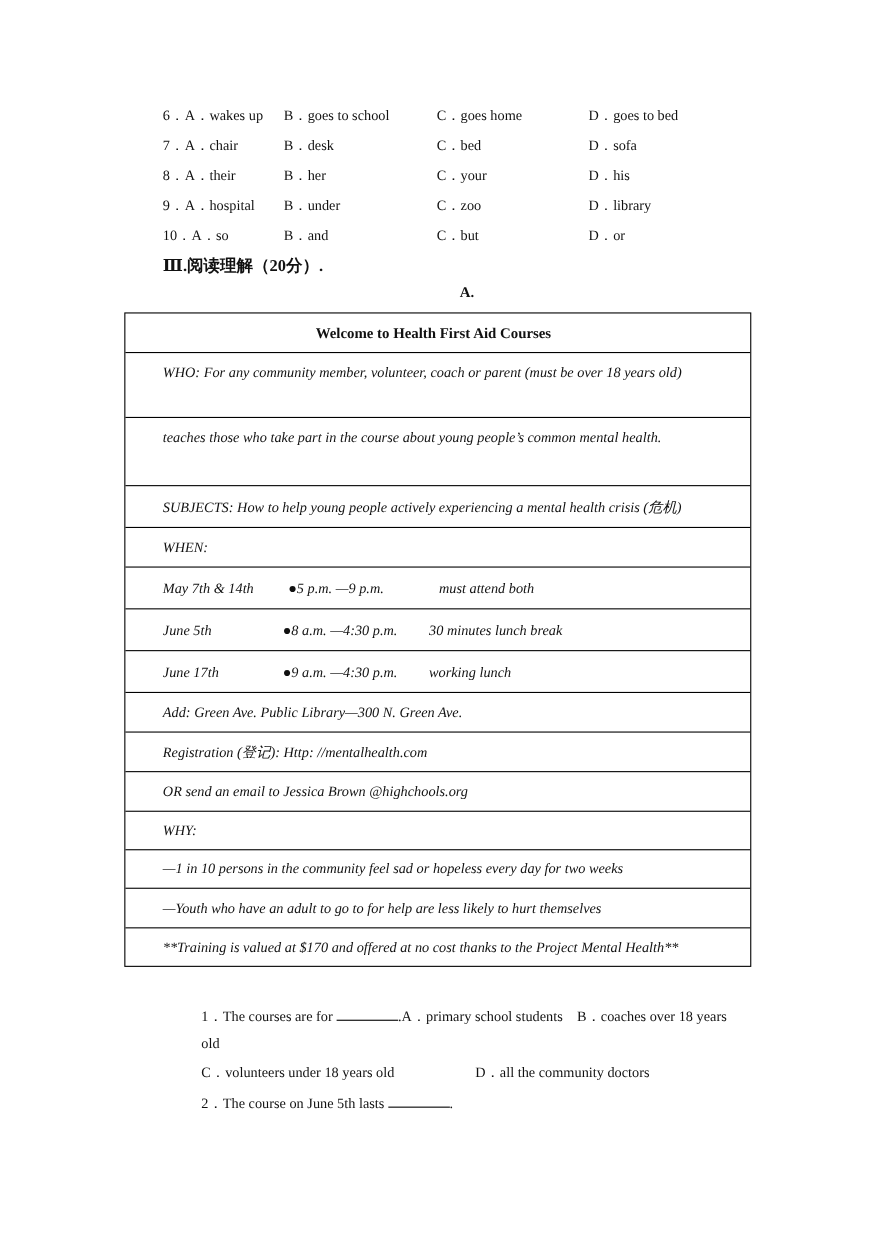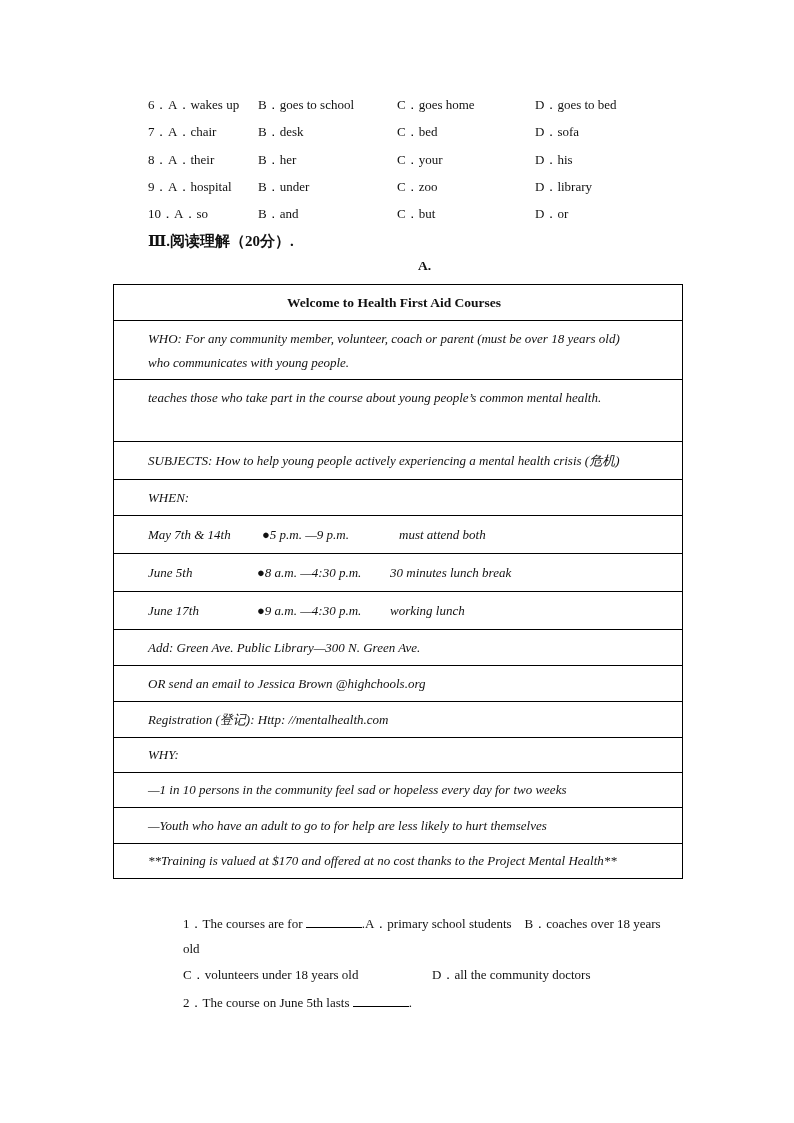--- a/index.html
+++ b/index.html
@@ -60,21 +60,20 @@
   </div>
 </div>
 
 <div class="section-title">Ⅲ.阅读理解（20分）.</div>
 <div class="passage-label">A.</div>
 
 <div class="notice">
   <div class="row title-row" style="height:35px">Welcome to Health First Aid Courses</div>
   <div class="row two-line" style="height:59px">
     <div>WHO: For any community member, volunteer, coach or parent (must be over 18 years old)</div>
-    <div>who communicates with young people.</div>
   </div>
   <div class="row two-line" style="height:62px">
     <div>teaches those who take part in the course about young people’s common mental health.</div>
   </div>
   <div class="row" style="height:38px">SUBJECTS: How to help young people actively experiencing a mental health crisis (危机)</div>
   <div class="row" style="height:36px">WHEN:</div>
   <div class="row sched" style="height:38px">
     <span style="width:114px">May 7th &amp; 14th</span>
     <span style="width:137px">●5 p.m. —9 p.m.</span>
     <span>must attend both</span>
@@ -83,22 +82,22 @@
     <span style="width:109px">June 5th</span>
     <span style="width:133px">●8 a.m. —4:30 p.m.</span>
     <span>30 minutes lunch break</span>
   </div>
   <div class="row sched" style="height:38px">
     <span style="width:109px">June 17th</span>
     <span style="width:133px">●9 a.m. —4:30 p.m.</span>
     <span>working lunch</span>
   </div>
   <div class="row" style="height:36px">Add: Green Ave. Public Library—300 N. Green Ave.</div>
+  <div class="row" style="height:36px">Registration (登记): Http: //mentalhealth.com</div>
   <div class="row" style="height:36px">OR send an email to Jessica Brown @highchools.org</div>
-  <div class="row" style="height:36px">Registration (登记): Http: //mentalhealth.com</div>
   <div class="row" style="height:35px">WHY:</div>
   <div class="row" style="height:35px">—1 in 10 persons in the community feel sad or hopeless every day for two weeks</div>
   <div class="row" style="height:36px">—Youth who have an adult to go to for help are less likely to hurt themselves</div>
   <div class="row" style="height:35px">**Training is valued at $170 and offered at no cost thanks to the Project Mental Health**</div>
 </div>
 
 <div class="q" style="top:915px">
   <span>1．The courses are for </span><span class="blank" style="width:56px"></span><span>.A．primary school students　B．coaches over 18 years</span>
 </div>
 <div class="q" style="top:941px">old</div>

